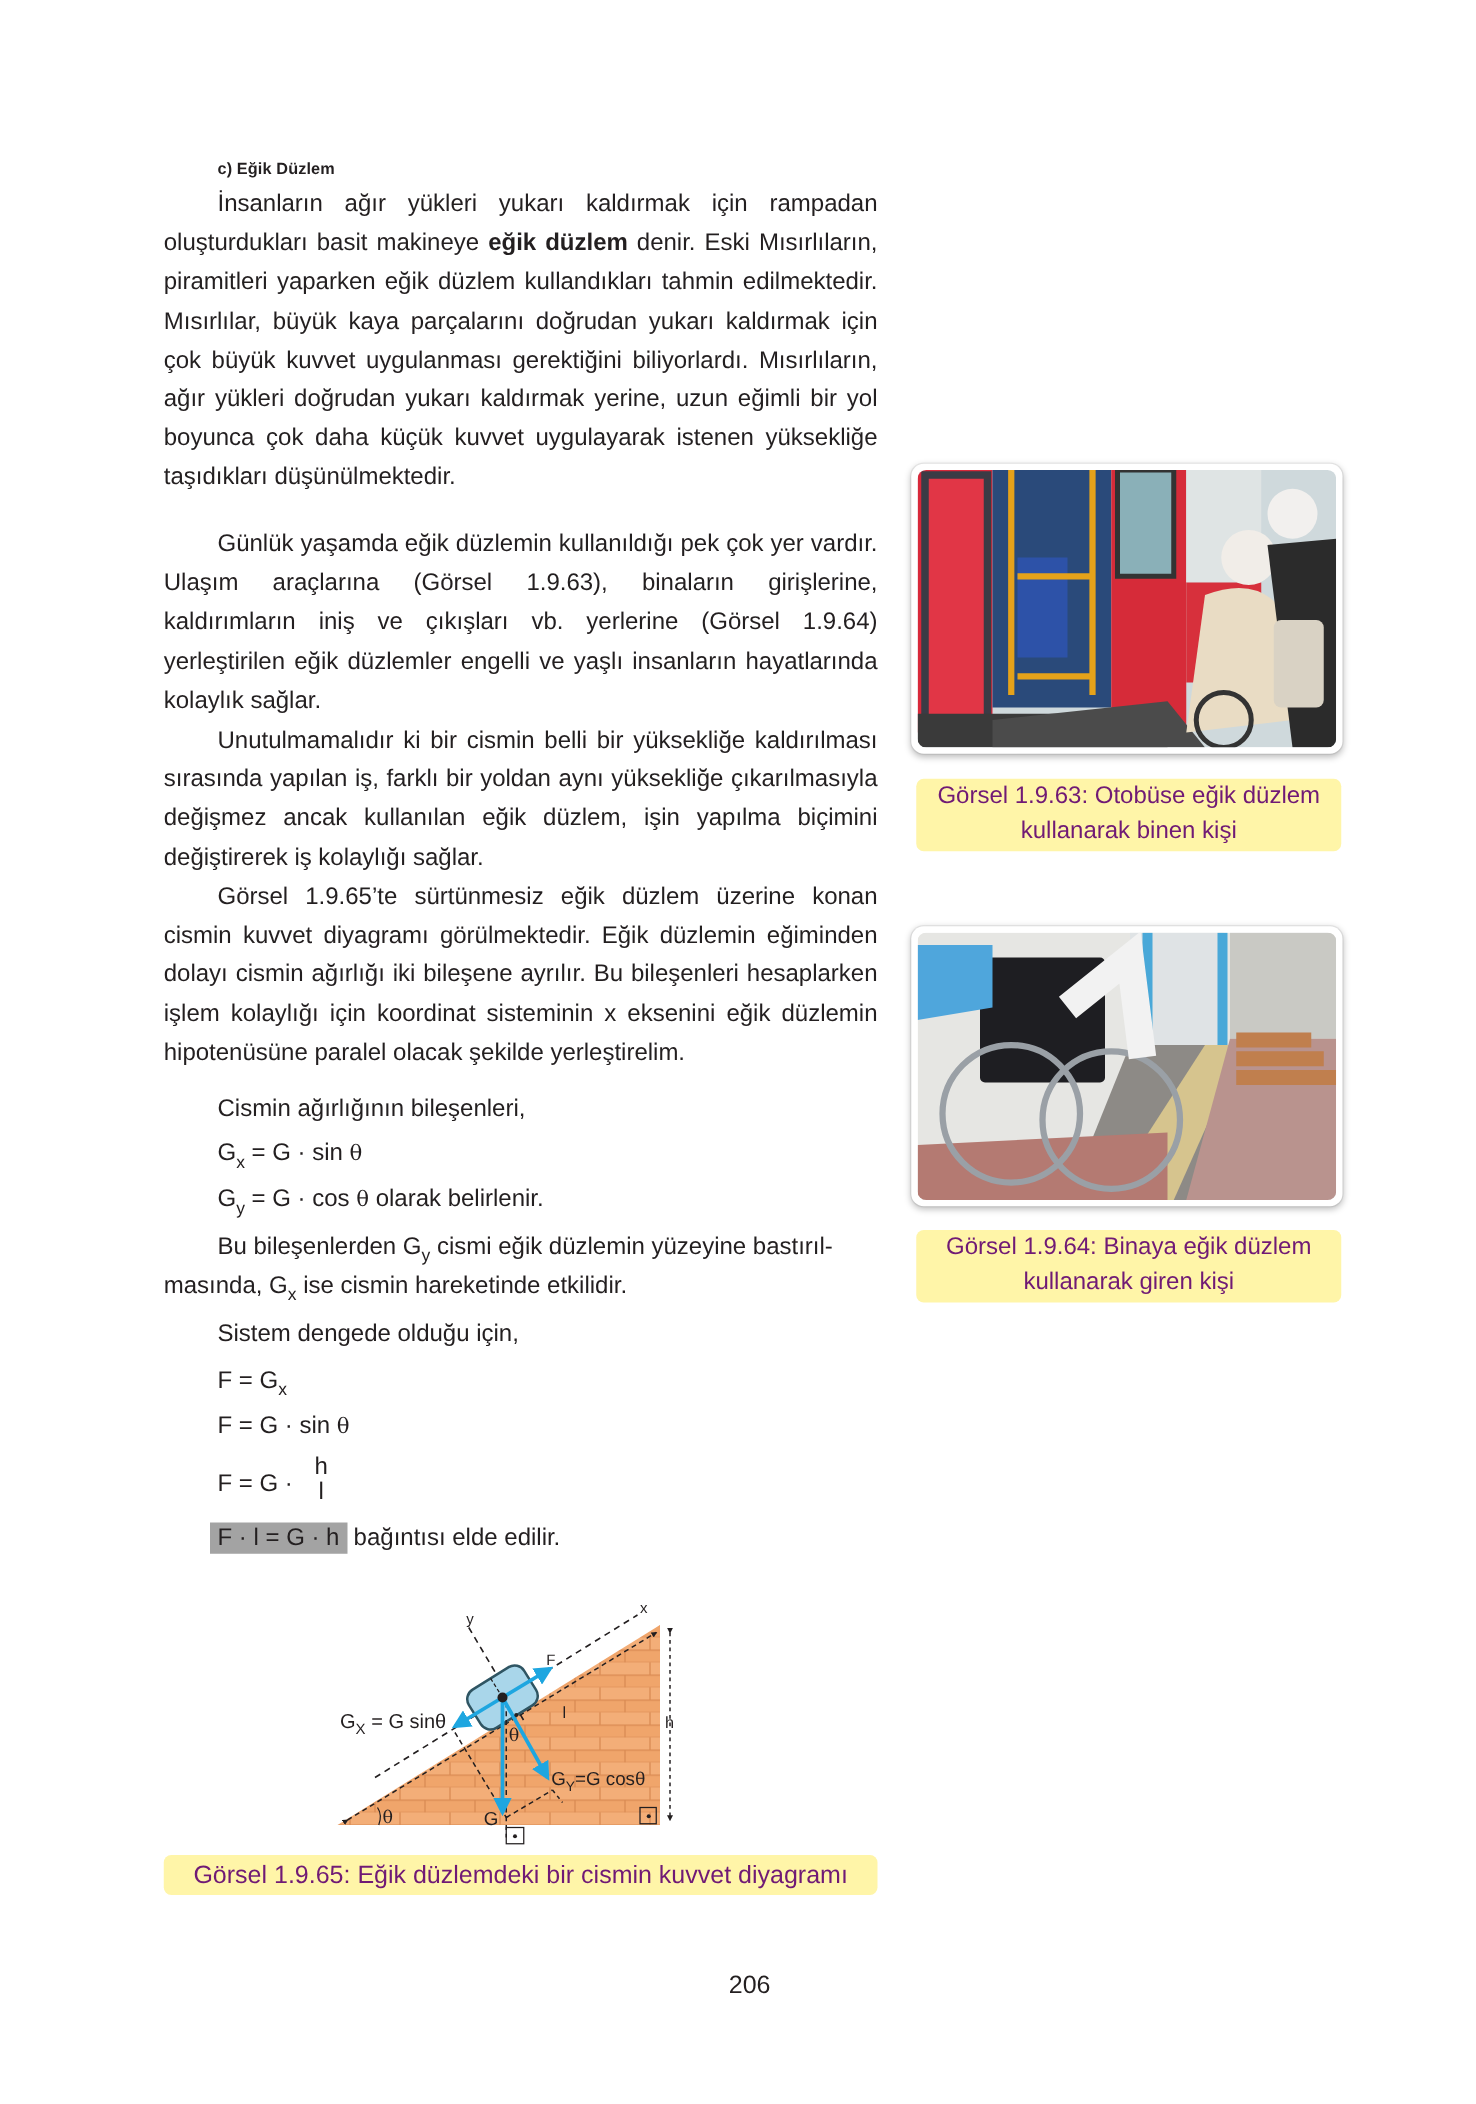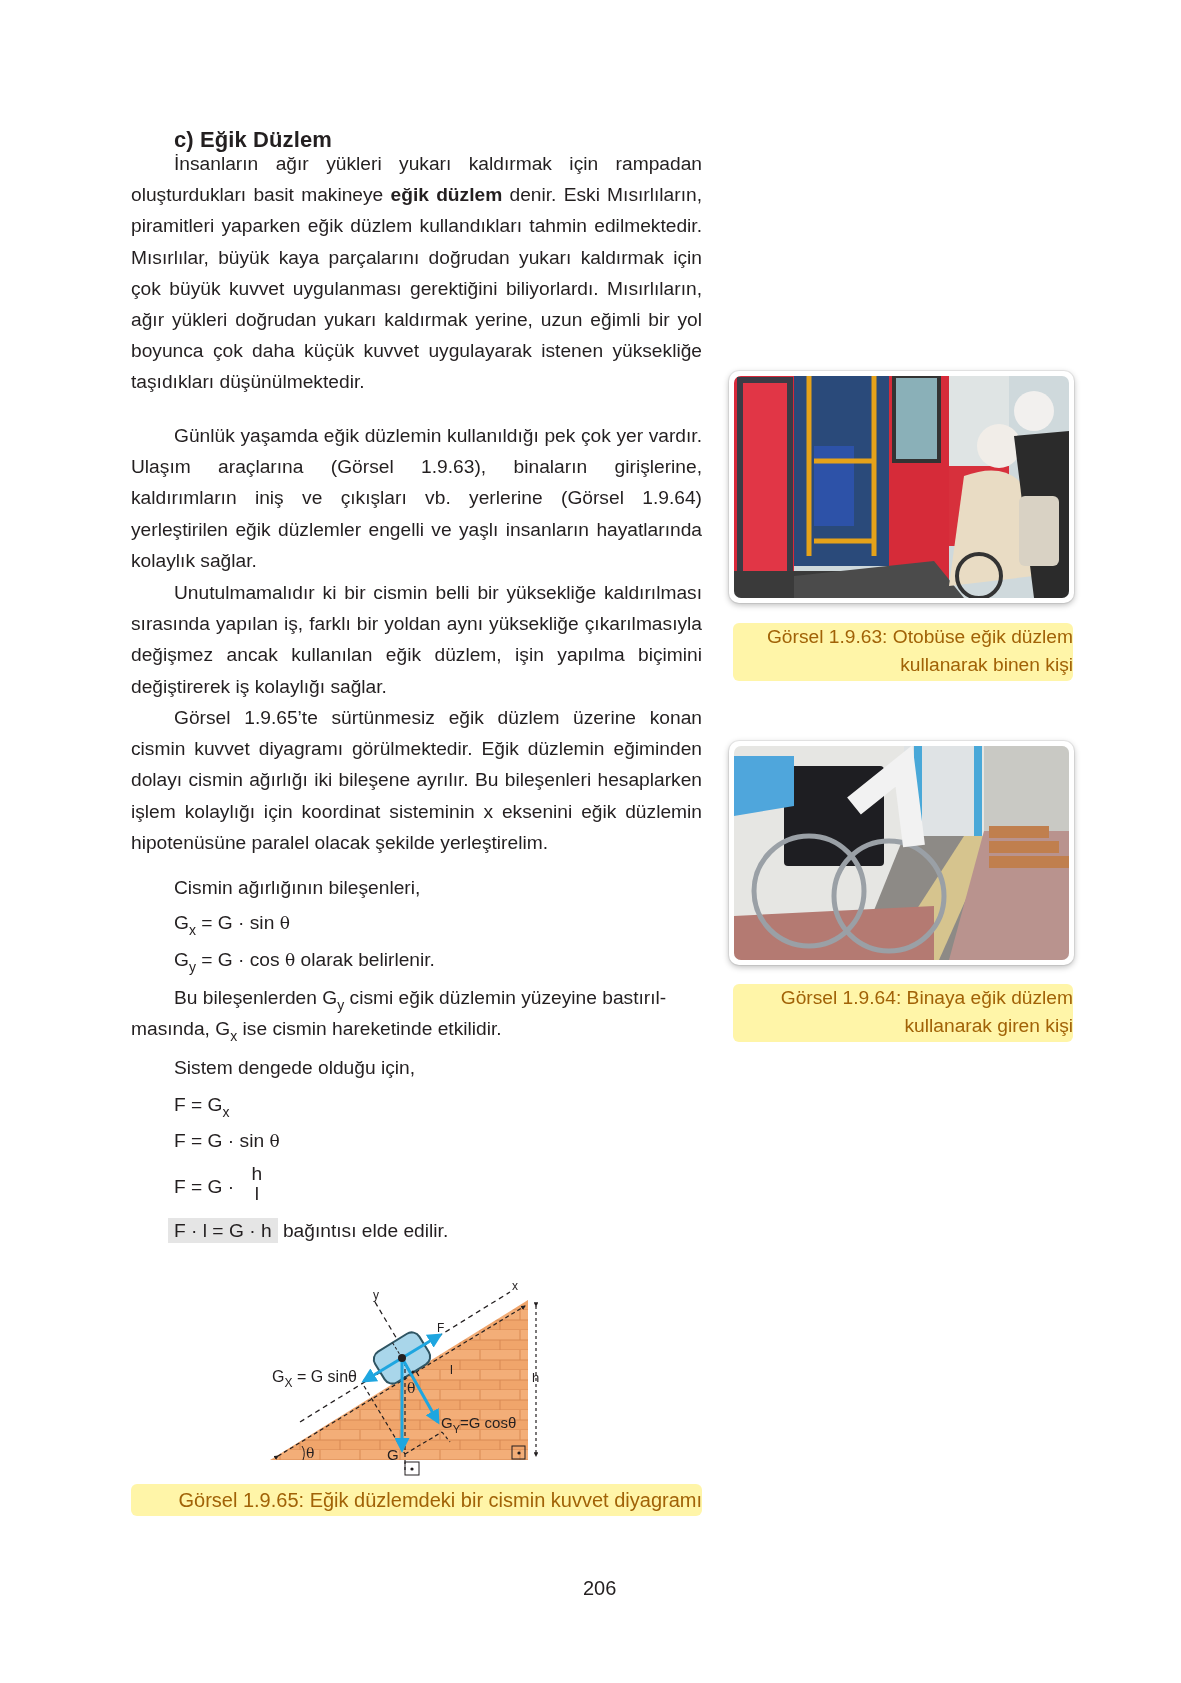--- a/index.html
+++ b/index.html
@@ -1,33 +1,33 @@
 <!DOCTYPE html>
 <html><head>
 <meta charset="utf-8">
 <style>
   html, body { margin: 0; padding: 0; background: #ffffff; }
   body { width: 1181px; height: 1683px; position: relative; overflow: hidden;
          font-family: "Liberation Sans", "DejaVu Sans", sans-serif; color: #231f20; }
   .page { position: absolute; inset: 0; }
-  .heading { position: absolute; left: 174px; top: 127px; font-size: 22px; font-weight: bold; letter-spacing: 0.1px; }
+  .heading { position: absolute; left: 174px; top: 127px; font-size: 13px; font-weight: bold; letter-spacing: 0.1px; }
   .para { position: absolute; left: 131px; width: 571px; font-size: 19.2px; line-height: 31.2px; text-align: justify; text-align-last: left; }
   .para .ind { display: inline-block; width: 43px; }
   .line { position: absolute; left: 174px; font-size: 19.2px; line-height: 26px; white-space: nowrap; }
   .line.full { left: 131px; }
   sub { font-size: 14px; vertical-align: -6px; line-height: 0; }
   .theta { font-family: "DejaVu Serif", serif; font-size: 17px; }
   .frac { display: inline-block; vertical-align: middle; text-align: center; line-height: 20px; margin-left: 12px; position: relative; top: -4px; }
   .frac span { display: block; }
-  .hl-pink { background: #e5e5e5; padding: 2px 6px; margin-left: -6px; }
+  .hl-pink { background: #a3a3a3; padding: 2px 6px; margin-left: -6px; }
 
   .photo { position: absolute; border-radius: 10px; background: #fff;
            box-shadow: 0 2px 6px rgba(0,0,0,0.28), 0 0 0 1px rgba(0,0,0,0.06); overflow: hidden; }
   .photo .inner { position: absolute; inset: 5px; border-radius: 7px; overflow: hidden; }
-  .caption { position: absolute; background: #fff5a8; border-radius: 6px; font-size: 19.2px; line-height: 28px; text-align: right; color: #a16207; }
+  .caption { position: absolute; background: #fff5a8; border-radius: 6px; font-size: 19.2px; line-height: 28px; text-align: center; color: #701a75; }
 
   .page-num { position: absolute; left: 583px; top: 1577px; font-size: 20px; }
 </style>
 </head>
 <body>
 
 <div class="page">
 
   <div class="heading">c) Eğik Düzlem</div>
 

